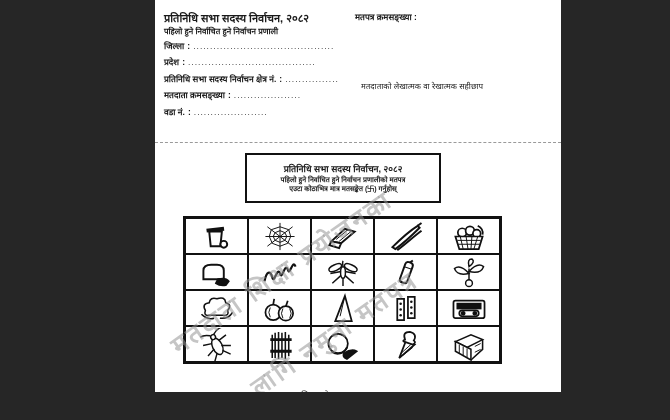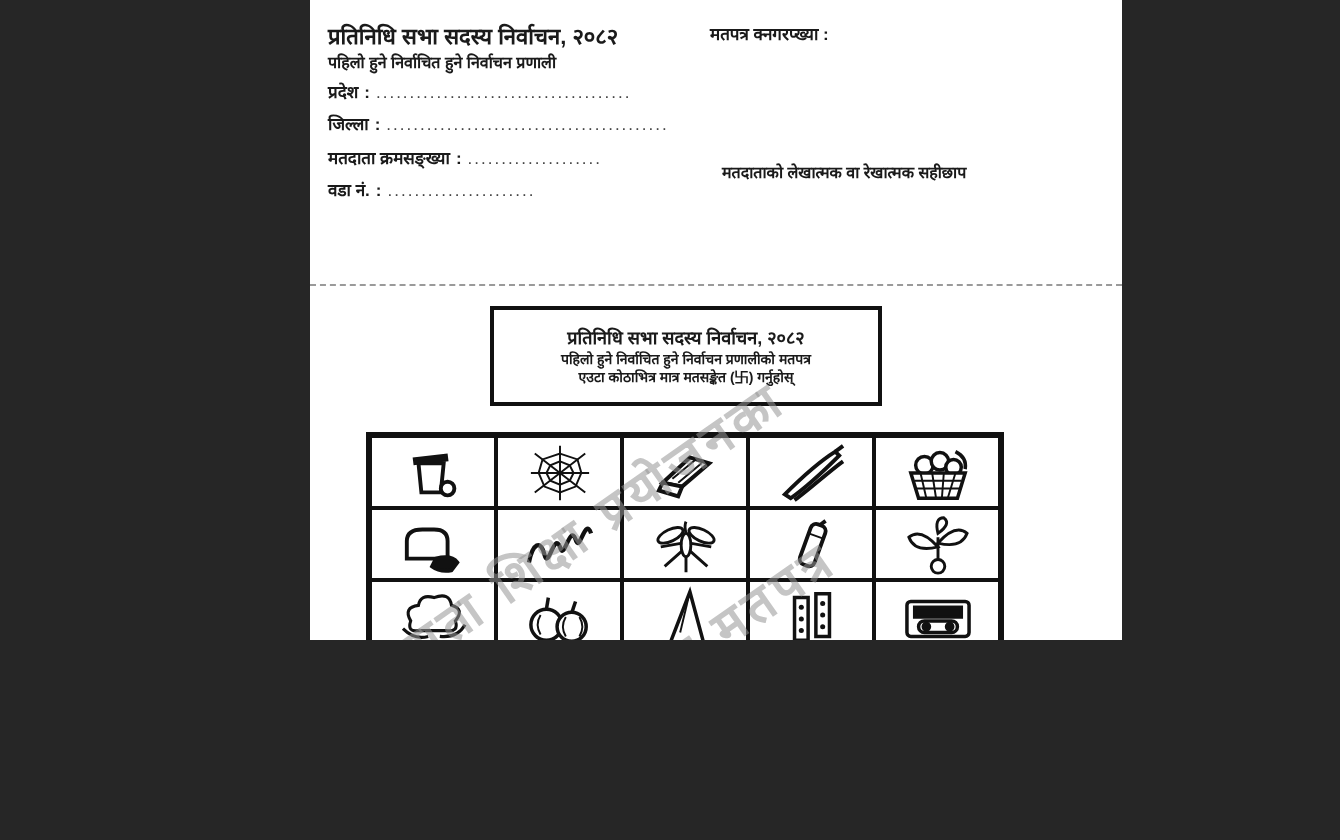--- a/index.html
+++ b/index.html
@@ -1,27 +1,27 @@
 <!DOCTYPE html>
 <html><head>
 <meta charset="utf-8">
 <style>
   html,body{margin:0;padding:0;background:#262626;}
-  .stage{position:relative;width:670px;height:320px;background:#262626;overflow:hidden;
+  .stage{position:relative;width:670px;height:392px;background:#262626;overflow:hidden;
          font-family:"Liberation Sans","DejaVu Sans",sans-serif;color:#1a1a1a;}
   .paper{position:absolute;left:155px;top:0;width:406px;height:420px;background:#ffffff;}
 
   .doc-title{position:absolute;left:9px;top:10px;font-size:11px;font-weight:bold;white-space:nowrap;}
   .doc-subtitle{position:absolute;left:9px;top:25px;font-size:8px;font-weight:bold;white-space:nowrap;}
   .serial{position:absolute;left:200px;top:11px;font-size:8.5px;font-weight:bold;white-space:nowrap;}
   .fields{position:absolute;left:9px;top:38px;width:250px;}
   .field{font-size:8.5px;font-weight:bold;line-height:16.4px;white-space:nowrap;}
   .field .fcolon{margin:0 3px;}
   .field .fdots{font-weight:normal;color:#444;letter-spacing:1px;}
-  .voter-note{position:absolute;left:206px;top:80px;width:200px;font-size:8px;font-weight:bold;}
+  .voter-note{position:absolute;left:206px;top:80px;width:200px;font-size:8px;font-weight:normal;}
   .perforation{position:absolute;left:0;top:142px;width:100%;border-top:1px dashed #9a9a9a;}
 
   .ballot-box{position:absolute;left:90px;top:153px;width:192px;height:46px;border:2px solid #111;
               display:flex;flex-direction:column;align-items:center;justify-content:center;text-align:center;}
   .bb-l1{font-size:9px;font-weight:bold;white-space:nowrap;}
   .bb-l2{font-size:7px;font-weight:bold;white-space:nowrap;}
   .bb-l3{font-size:7px;font-weight:bold;white-space:nowrap;}
 
   .grid{position:absolute;left:28px;top:216px;display:grid;grid-template-columns:repeat(5,63px);
         grid-auto-rows:36px;border:2px solid #111;background:#111;grid-gap:0;}
@@ -36,25 +36,26 @@
   .footer-sign{position:absolute;left:116px;top:389px;font-size:8.5px;font-weight:normal;white-space:nowrap;}
 </style>
 </head>
 <body>
 
 <div class="stage">
   <div class="paper">
 
     <div class="doc-title">प्रतिनिधि सभा सदस्य निर्वाचन, २०८२</div>
     <div class="doc-subtitle">पहिलो हुने निर्वाचित हुने निर्वाचन प्रणाली</div>
-    <div class="serial">मतपत्र क्नगरप्ख्या :</div>
+    <div class="serial">मतपत्र क्रमसङ्ख्या :</div>
 
     <div class="fields" id="fields">
+        <div class="field"><span class="flabel">जिल्ला</span><span class="fcolon">:</span><span class="fdots">..........................................</span></div>
         <div class="field"><span class="flabel">प्रदेश</span><span class="fcolon">:</span><span class="fdots">......................................</span></div>
-        <div class="field"><span class="flabel">जिल्ला</span><span class="fcolon">:</span><span class="fdots">..........................................</span></div>
+        <div class="field"><span class="flabel">प्रतिनिधि सभा सदस्य निर्वाचन क्षेत्र नं.</span><span class="fcolon">:</span><span class="fdots">................</span></div>
         <div class="field"><span class="flabel">मतदाता क्रमसङ्ख्या</span><span class="fcolon">:</span><span class="fdots">....................</span></div>
         <div class="field"><span class="flabel">वडा नं.</span><span class="fcolon">:</span><span class="fdots">......................</span></div>
       </div>
 
     <div class="voter-note">मतदाताको लेखात्मक वा रेखात्मक सहीछाप</div>
 
     <div class="perforation"></div>
 
     <div class="ballot-box">
       <div class="bb-l1">प्रतिनिधि सभा सदस्य निर्वाचन, २०८२</div>

